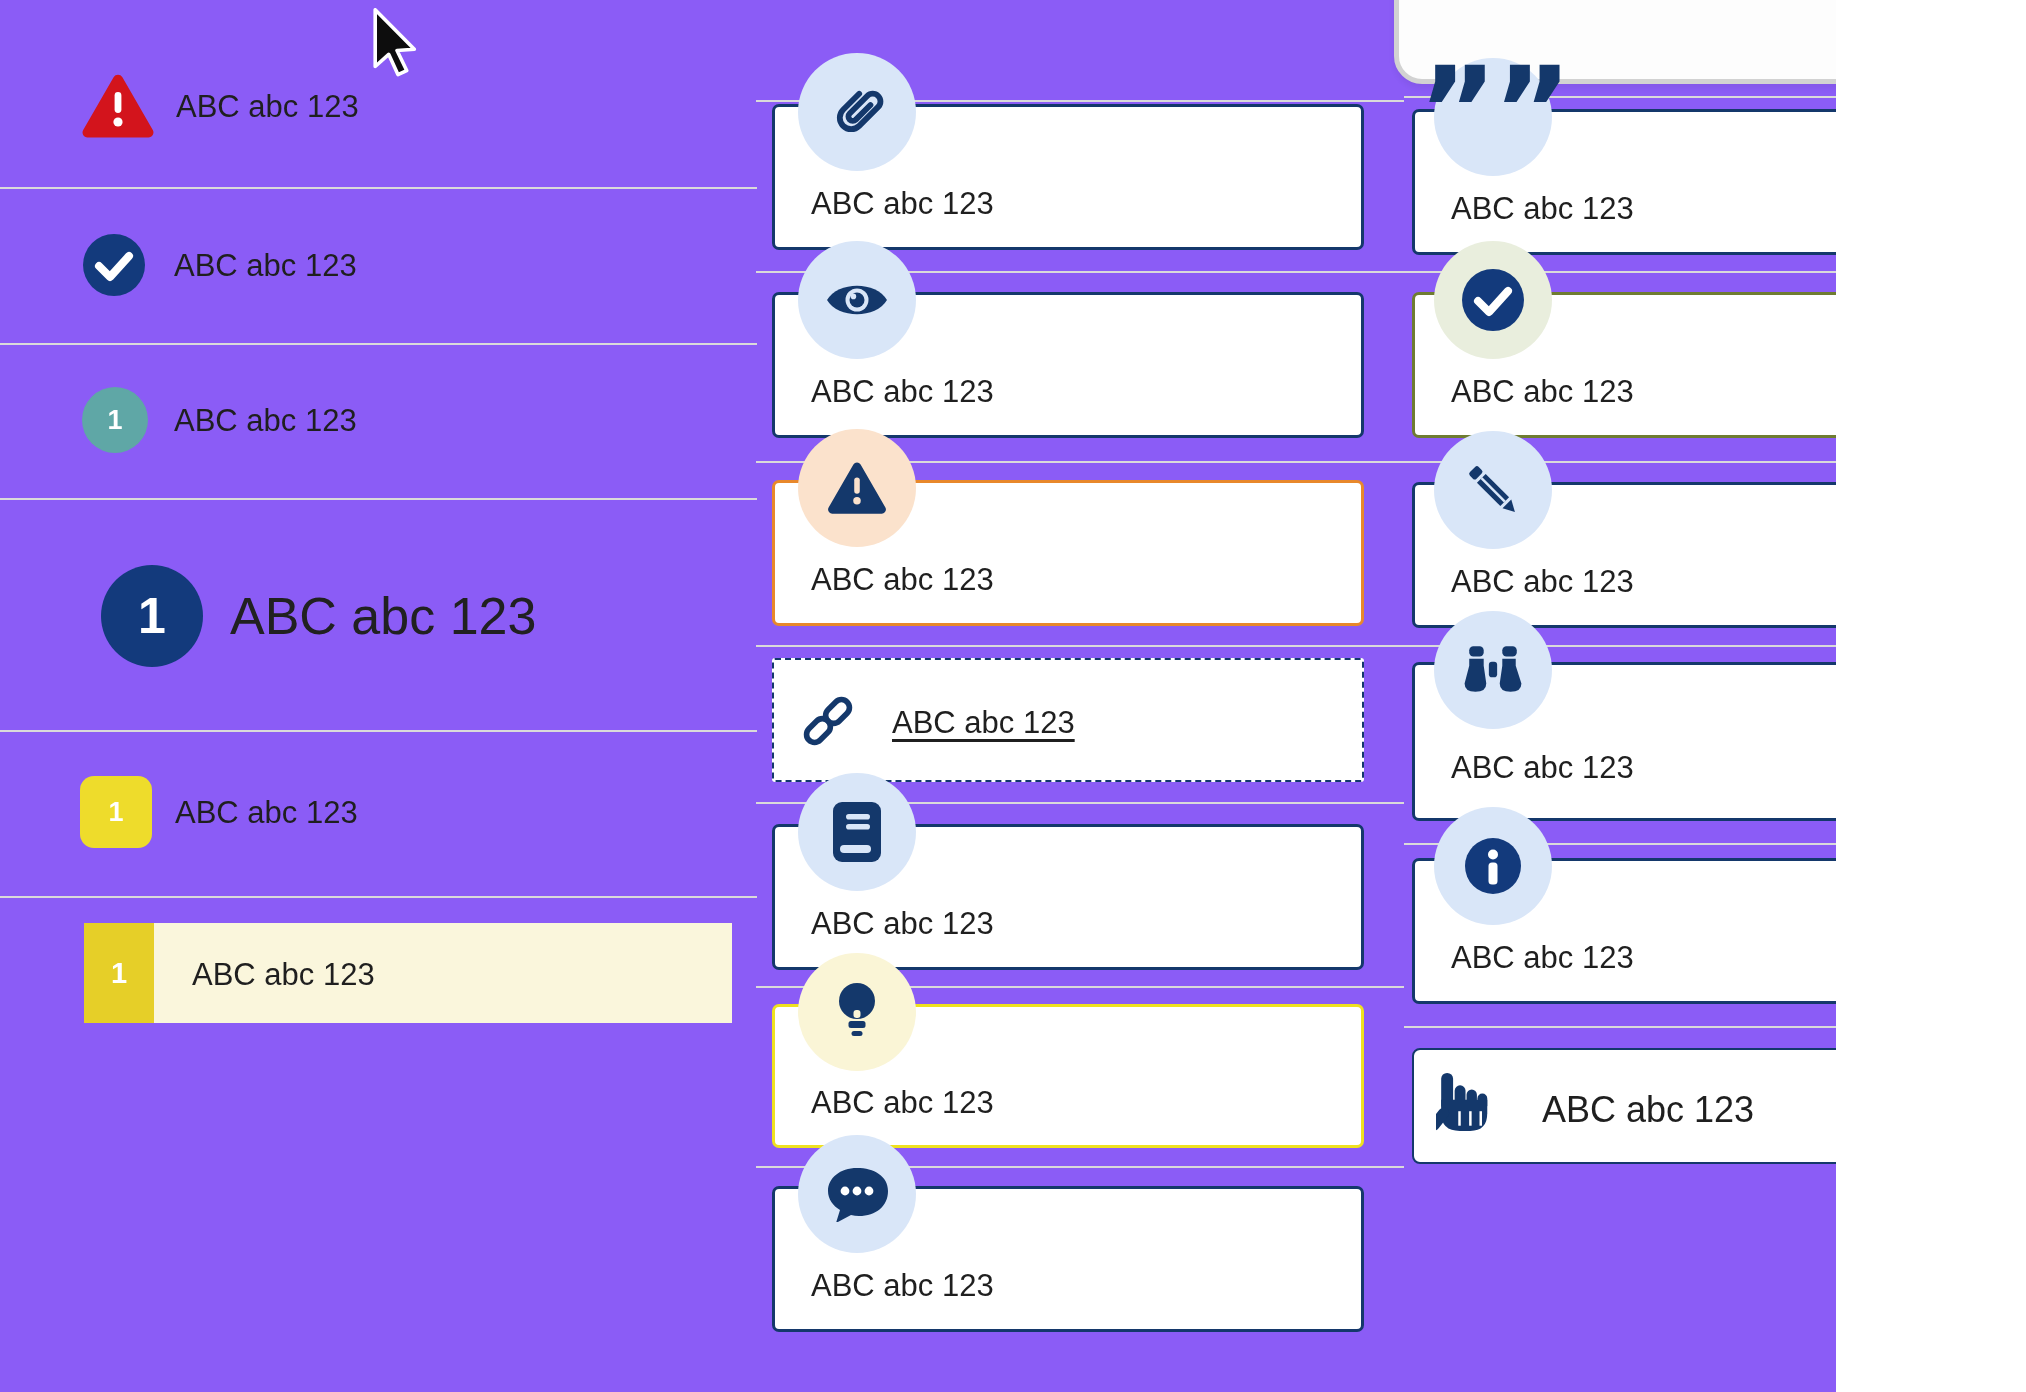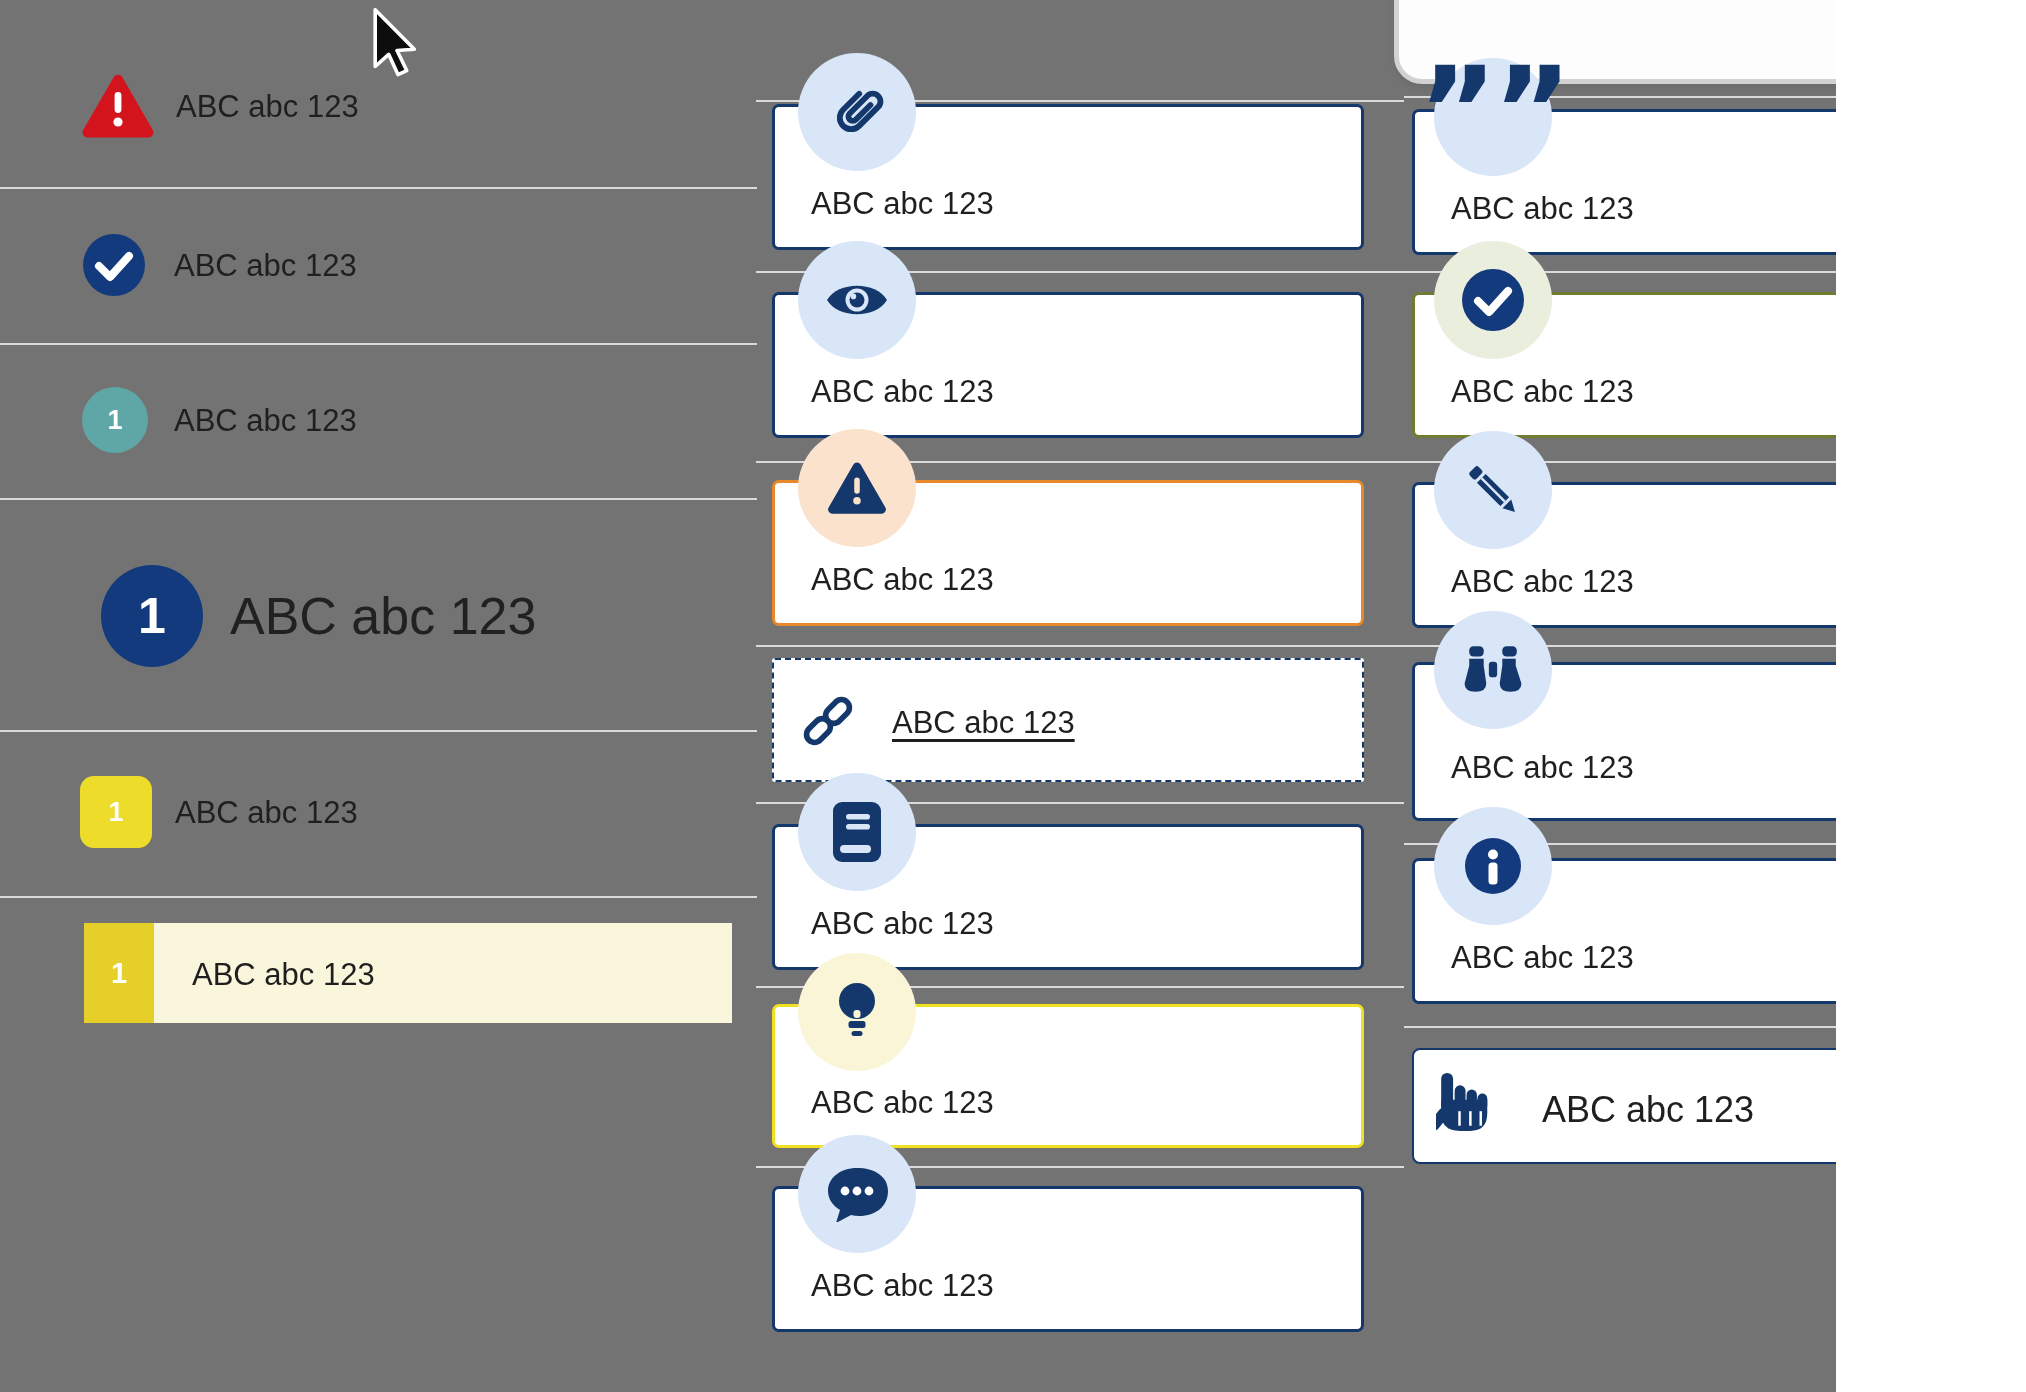--- a/index.html
+++ b/index.html
@@ -1,16 +1,16 @@
 <!DOCTYPE html>
 <html><head>
 <meta charset="utf-8">
 <style>
   html,body{margin:0;padding:0;background:#fff;}
-  #canvas{position:relative;width:1836px;height:1392px;background:#737373;overflow:hidden;
+  #canvas{position:relative;width:1836px;height:1392px;background:#8b5cf6;overflow:hidden;
           font-family:"Liberation Sans","DejaVu Sans",sans-serif;color:#1f1f1f;}
   .divider{position:absolute;height:2px;background:#dadada;z-index:1;}
   .lbl{font-size:31px;line-height:1;white-space:nowrap;color:#1f1f1f;}
   .row{position:absolute;display:flex;align-items:center;z-index:2;}
   .iconbox{display:inline-flex;align-items:center;justify-content:center;}
   .numbadge{display:inline-flex;align-items:center;justify-content:center;color:#fff;font-weight:bold;}
   .callout{position:absolute;background:#fff;border:3px solid #14386b;border-radius:7px;z-index:3;box-sizing:border-box;}
   .callout .lbl{position:absolute;left:36px;}
   .badge{position:absolute;width:118px;height:118px;border-radius:50%;z-index:4;
          display:flex;align-items:center;justify-content:center;}

